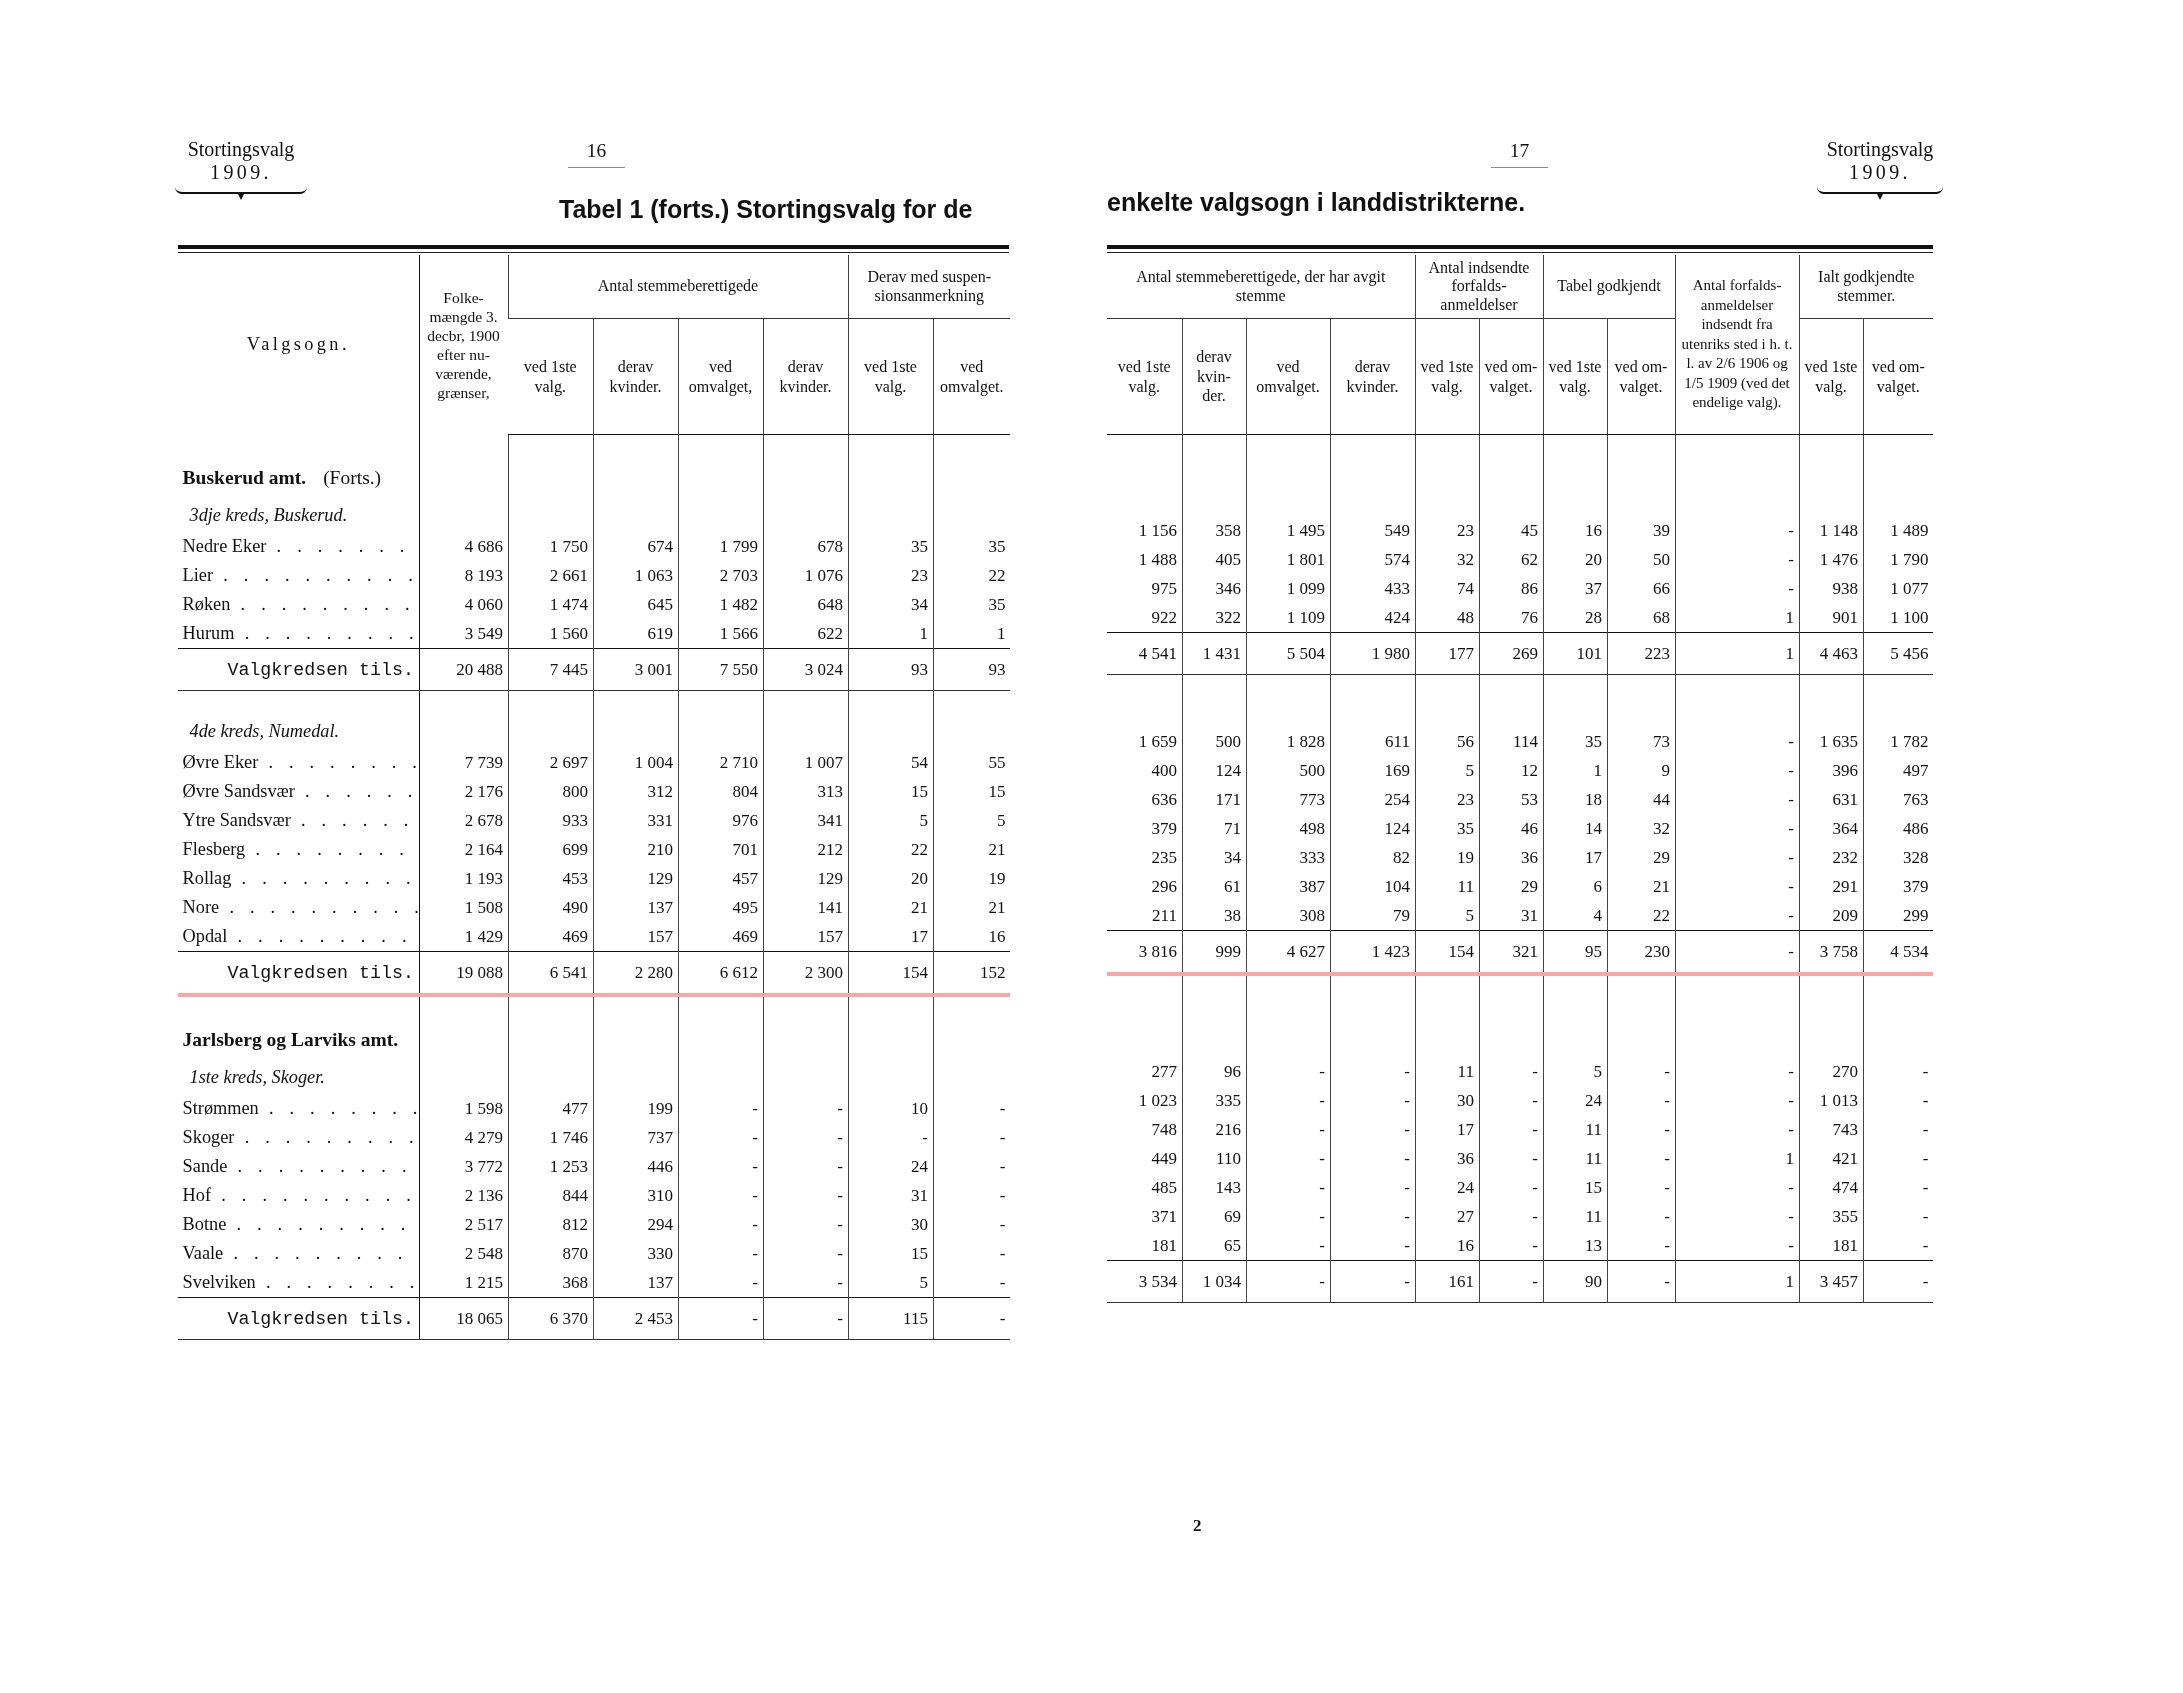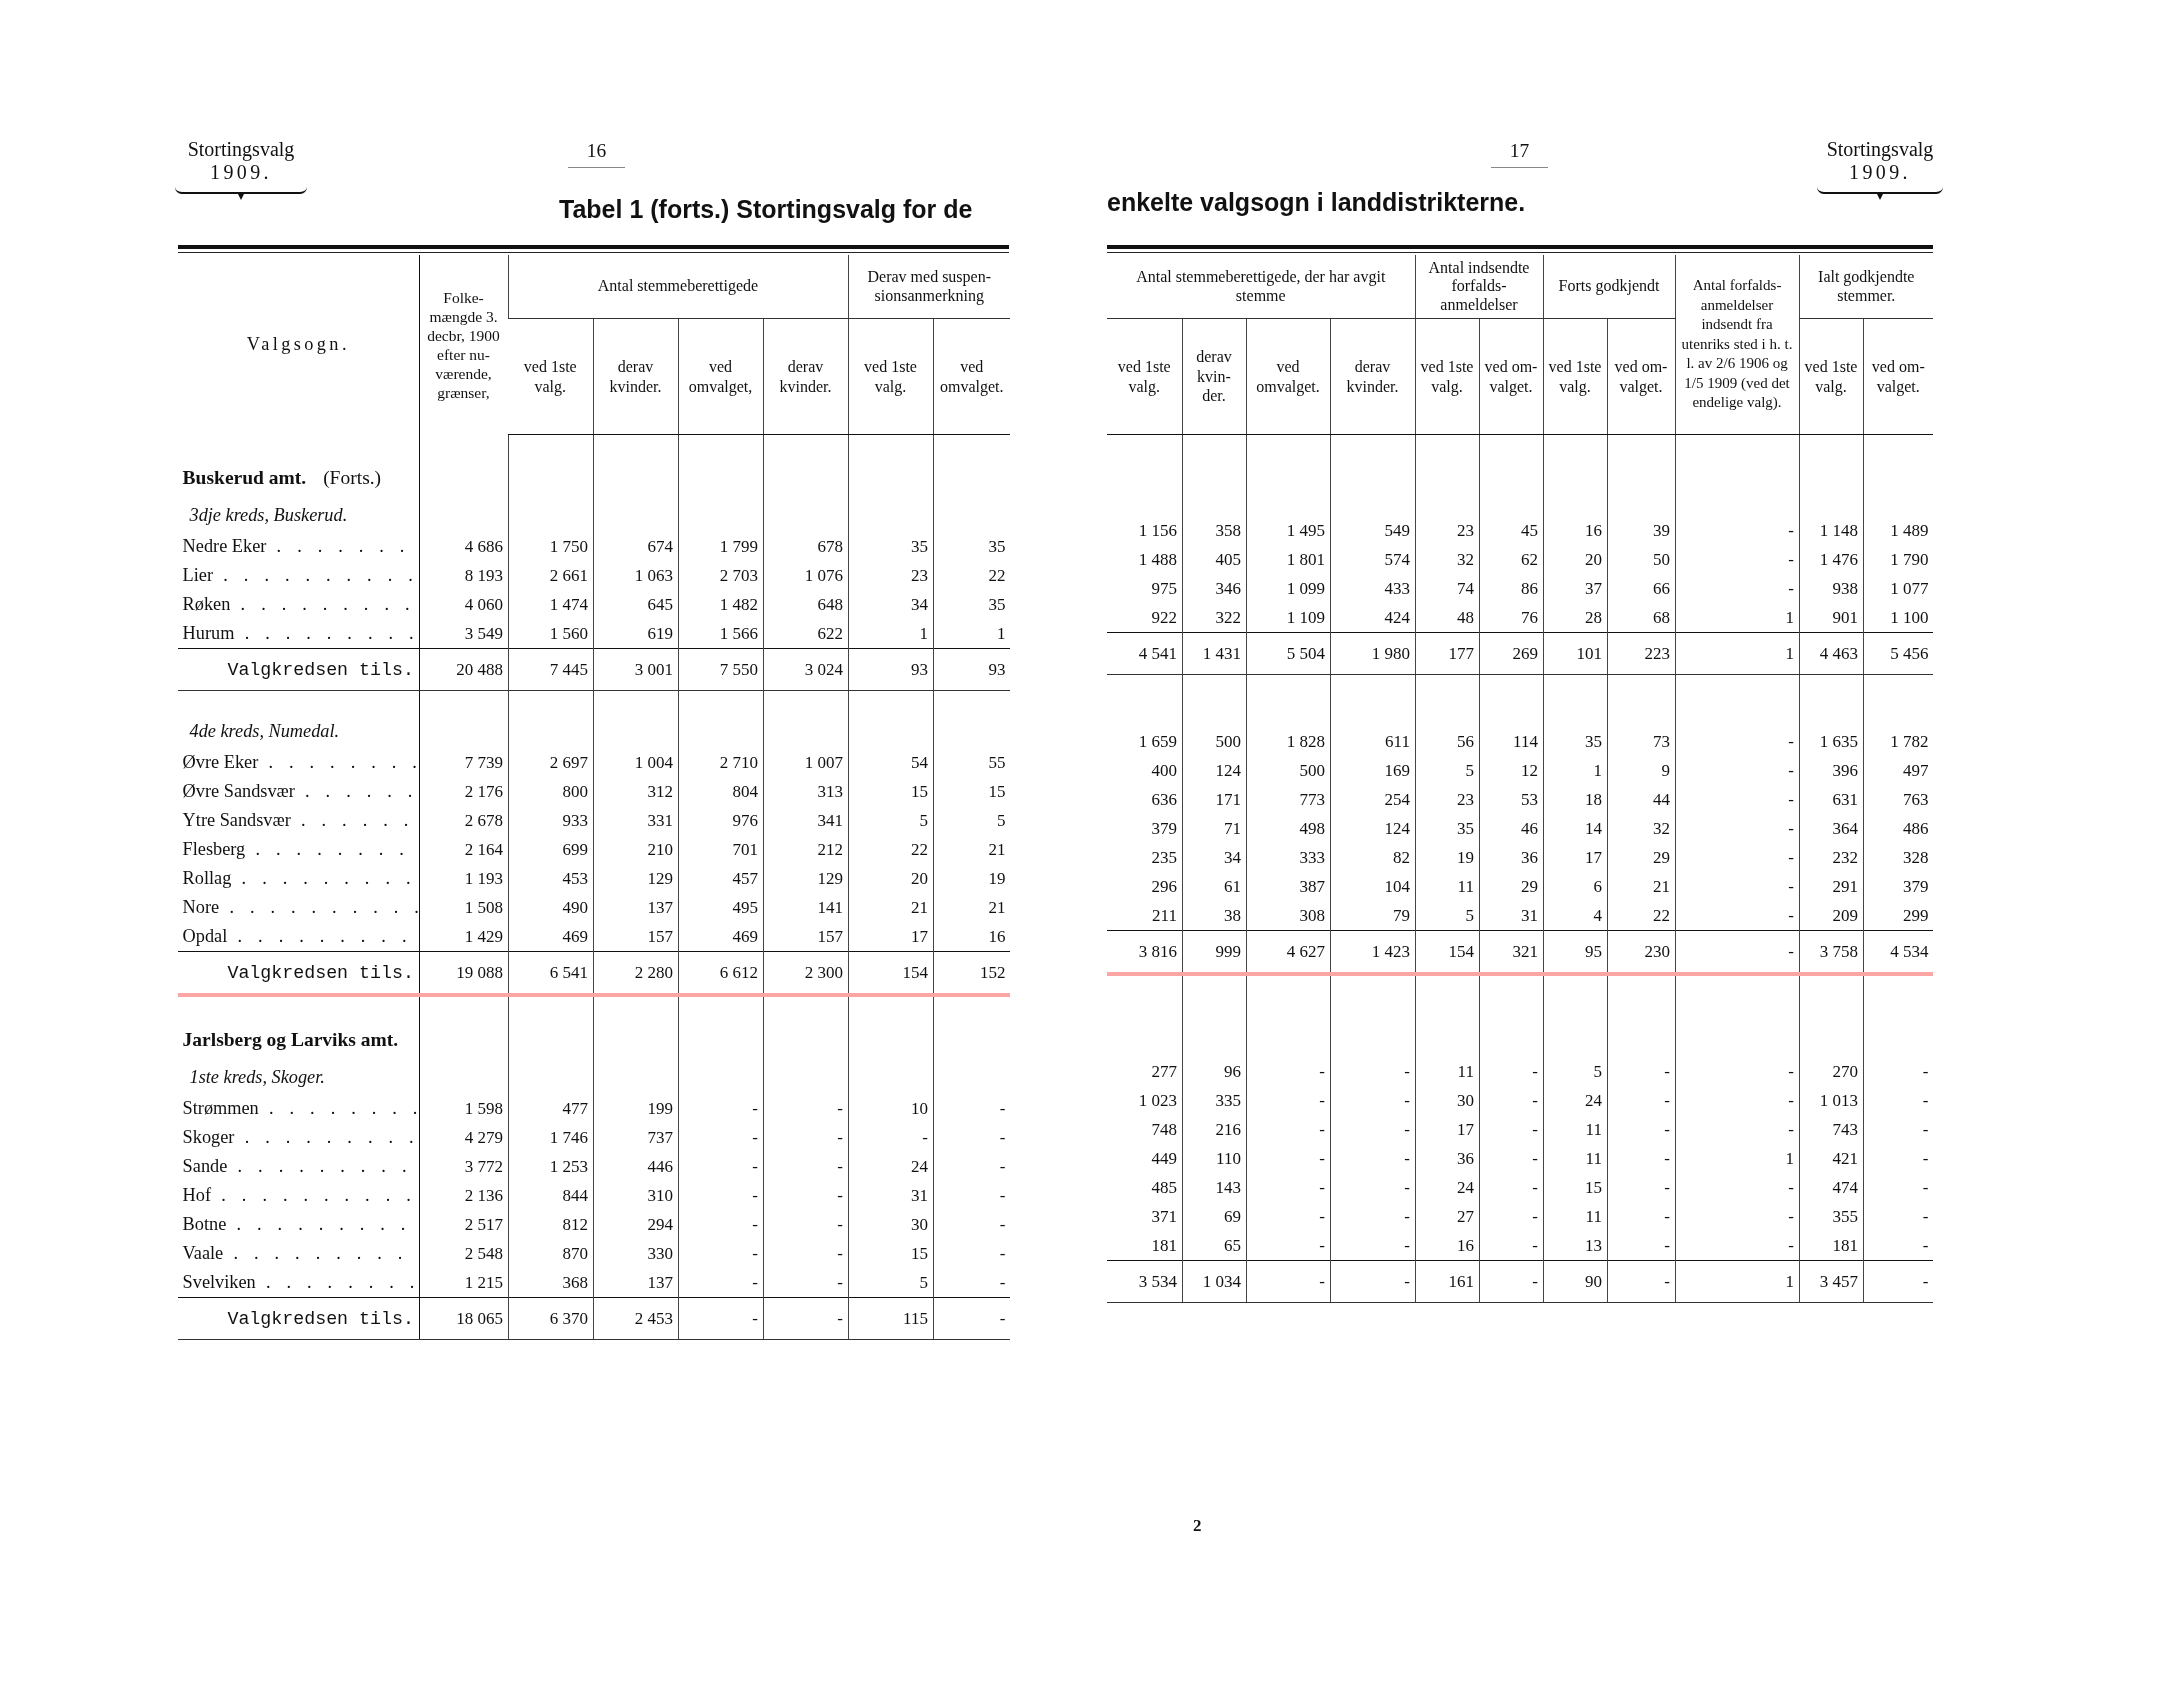--- a/index.html
+++ b/index.html
@@ -392,21 +392,21 @@
       <col style="width:64px">
       <col style="width:68px">
     <col style="width:124px">
       <col style="width:64px">
       <col style="width:70px">
   </colgroup>
   <thead>
     <tr>
       <th class="grp" colspan="4">Antal stemmeberettigede, der har avgit stemme</th>
       <th class="grp" colspan="2">Antal indsendte forfalds-anmeldelser</th>
-      <th class="grp" colspan="2">Forts godkjendt</th>
+      <th class="grp" colspan="2">Tabel godkjendt</th>
       <th class="sub" rowspan="2" style="border-bottom:1.7px solid #111; font-size:15px;">Antal forfalds-anmeldelser indsendt fra utenriks sted i h. t. l. av 2/6 1906 og 1/5 1909 (ved det endelige valg).</th>
       <th class="grp" colspan="2">Ialt godkjendte stemmer.</th>
     </tr>
     <tr class="hdr-end">
       <th class="sub">ved 1ste valg.</th>
       <th class="sub">derav kvin-der.</th>
       <th class="sub">ved omvalget.</th>
       <th class="sub">derav kvinder.</th>
       <th class="sub">ved 1ste valg.</th>
       <th class="sub">ved om-valget.</th>

